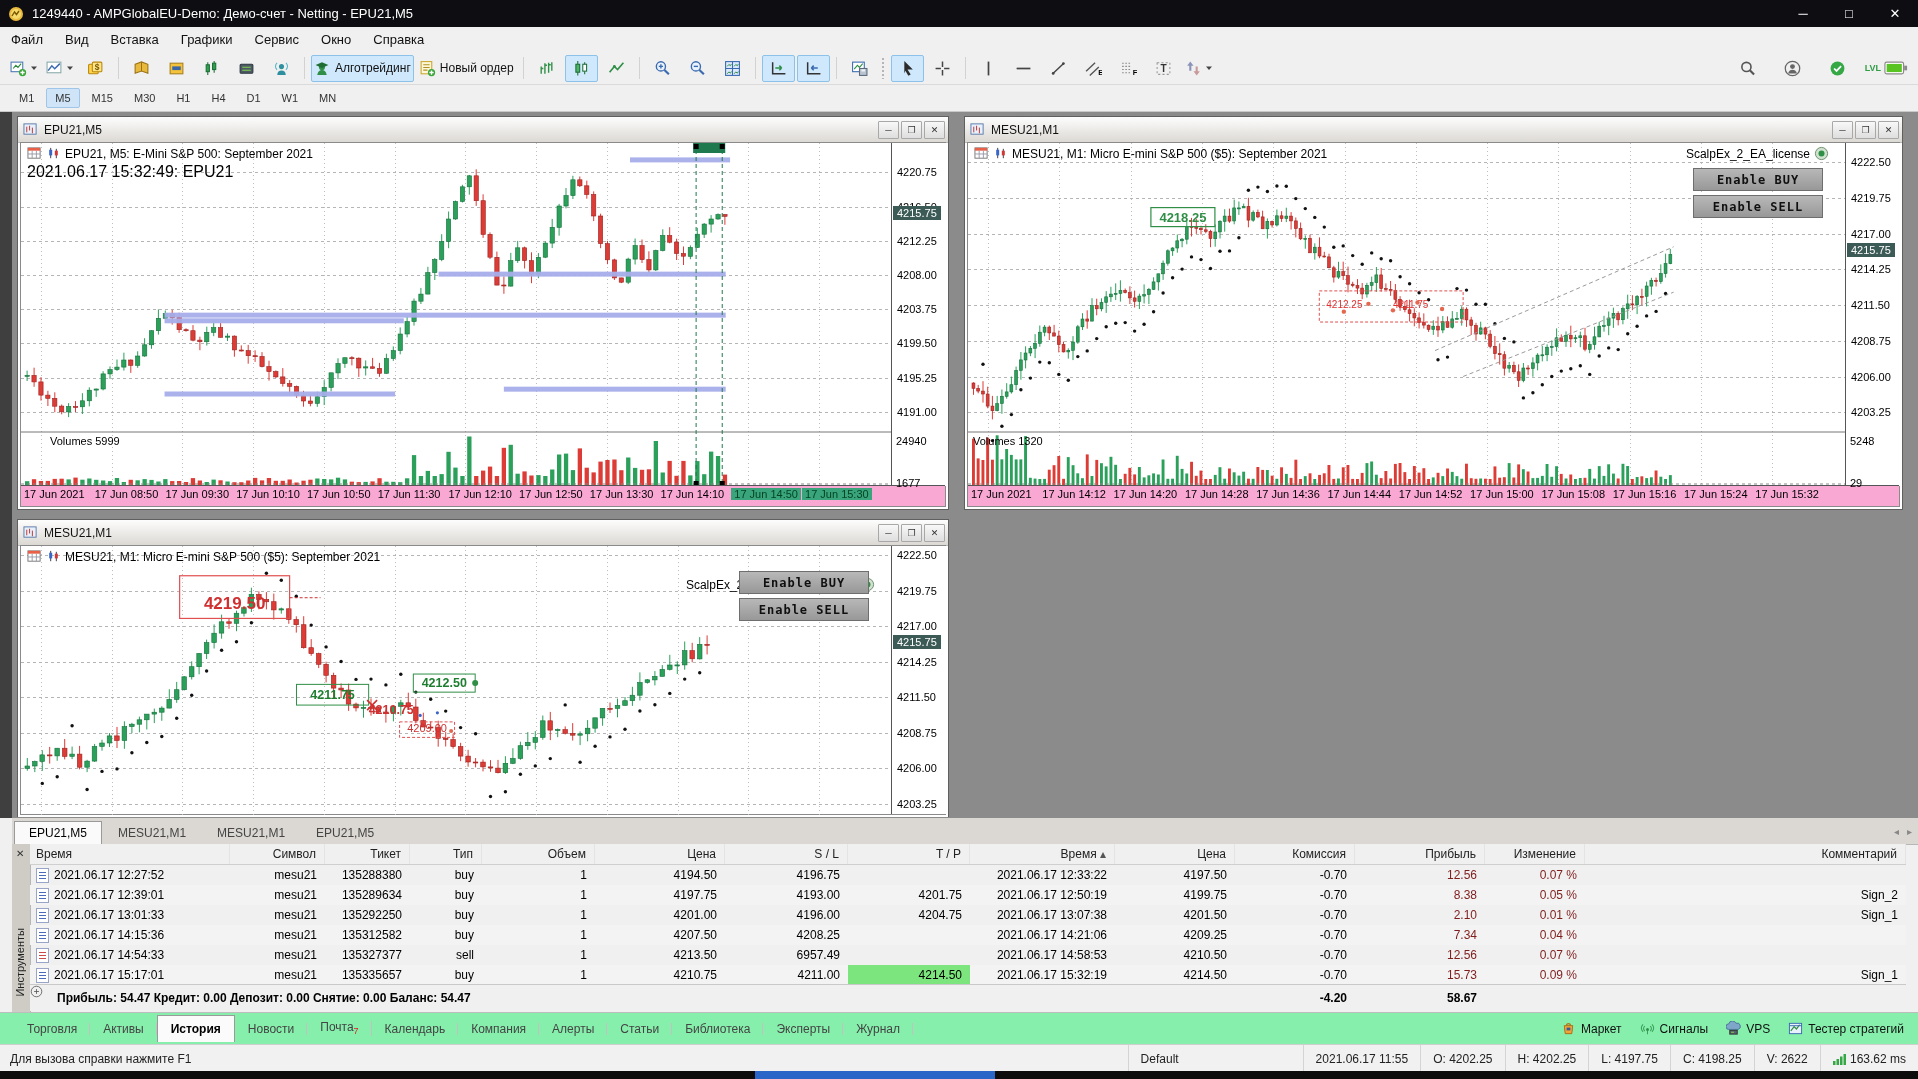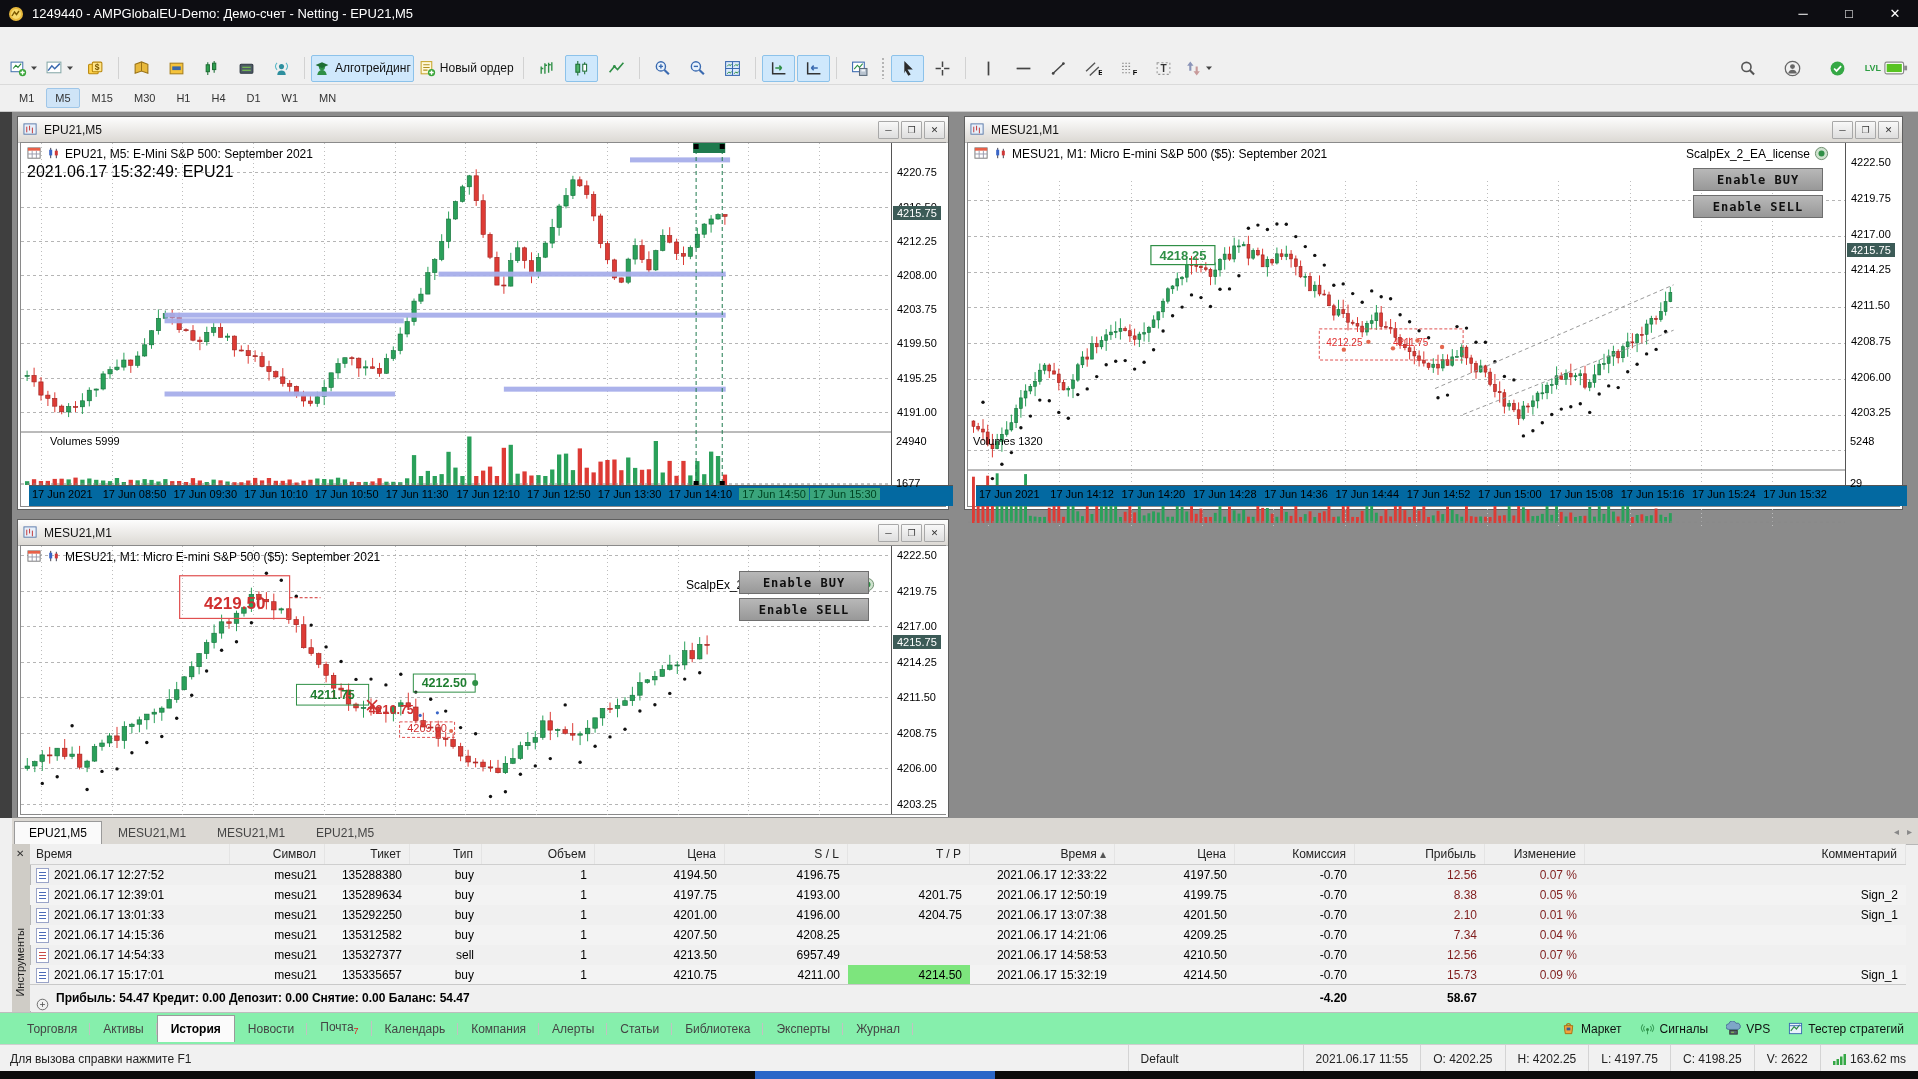--- a/index.html
+++ b/index.html
@@ -42,21 +42,21 @@
   .chart-quote{position:absolute;left:6px;top:20px;font-size:16px;color:#000;z-index:5;}
   .license{position:absolute;top:3px;display:flex;align-items:center;gap:4px;font-size:12px;color:#000;z-index:6;}
   .ea-btn{position:absolute;width:128px;height:21px;background:linear-gradient(#b8b8b8,#989898);border:1px solid #6e6e6e;
           color:#101010;font-family:"DejaVu Sans Mono",monospace;font-size:12px;font-weight:bold;
           display:flex;align-items:center;justify-content:center;z-index:6;letter-spacing:1px;}
   .plot{position:absolute;left:0;top:0;}
   .paxis{position:absolute;top:0;right:0;bottom:0;border-left:1px solid #555;background:#fff;}
   .pax-lbl{position:absolute;left:5px;font-size:11px;color:#000;white-space:nowrap;}
   .ptag{position:absolute;left:1px;font-size:11px;color:#fff;background:#3c5b57;padding:1px 4px;z-index:3;white-space:nowrap;}
   .vol-lbl{position:absolute;font-size:11px;color:#000;z-index:4;}
-  .taxis{position:absolute;left:8px;bottom:0;border-top:1px solid #555;background:#0369a1;overflow:hidden;margin-top:13px;}
+  .taxis{position:absolute;left:0;bottom:0;border-top:1px solid #555;background:#f9a8d4;overflow:hidden;margin-top:13px;}
   .t-lbl{position:absolute;top:2px;font-size:11px;color:#000;white-space:nowrap;}
   .t-lbl.hl{background:#3aa57c;color:#042;padding:0 3px;}
   .toolbox{position:absolute;left:0;top:818px;width:1918px;height:194px;background:#f0f0f0;}
   .chart-tabs{position:absolute;left:12px;top:0;right:0;height:26px;background:#dbd8d3;border-bottom:1px solid #b7b7b7;
               display:flex;align-items:flex-end;padding-left:2px;font-size:12px;}
   .ctab{padding:4px 14px;color:#444;border:1px solid transparent;border-bottom:none;margin-right:1px;}
   .ctab.active{background:#fafafa;border-color:#9a9a9a;color:#000;}
   .ctab-arrows{margin-left:auto;padding-right:6px;color:#888;font-size:10px;display:flex;gap:8px;align-items:center;height:100%;}
   .tool-side{position:absolute;left:12px;top:26px;width:18px;bottom:0;background:#cfccc6;border-right:1px solid #b7b7b7;}
   .tool-side .x{position:absolute;top:4px;left:4px;font-size:10px;color:#333;}
@@ -72,21 +72,21 @@
   .cell.tp-green{background:#7de57d;color:#000;}
   .head .cell{border-right:1px solid #e4e4e4;}
   .doc-ico{width:11px;height:13px;border:1px solid #9aa4c8;background:#fff;position:relative;flex:0 0 auto;}
   .doc-ico i{position:absolute;left:2px;right:2px;height:1px;background:#4a6ab8;}
   .doc-ico.sell i{background:#c84a4a;}
   .doc-ico i:nth-child(1){top:3px}.doc-ico i:nth-child(2){top:6px}.doc-ico i:nth-child(3){top:9px}
   .summary{position:absolute;left:30px;top:166px;width:1876px;height:26px;background:#f0f0f0;border-top:1px solid #c9c9c9;
            font-size:12px;font-weight:bold;color:#000;display:grid;
            grid-template-columns:200px 95px 85px 72px 113px 130px 123px 122px 145px 120px 120px 130px 100px 321px;
            line-height:26px;}
-  .summary .lab{grid-column:1/11;display:flex;align-items:flex-end;gap:7px;padding-left:6px;}
+  .summary .lab{grid-column:1/11;display:flex;align-items:flex-start;gap:14px;}
   .btabs{position:absolute;left:0;top:1012px;width:1918px;height:32px;background:#86efac;border-top:1px solid #bdbdbd;
          display:flex;align-items:center;font-size:12px;color:#444;padding-left:14px;box-sizing:border-box;}
   .btab{padding:6px 13px;position:relative;}
   .btab:not(.active):after{content:"";position:absolute;right:0;top:7px;bottom:7px;width:1px;background:#c2c2c2;}
   .btab.active{background:#fbfbfb;border:1px solid #9a9a9a;border-bottom:none;color:#000;font-weight:bold;}
   .badge7{color:#d22;font-size:9px;vertical-align:sub;}
   .blinks{margin-left:auto;display:flex;align-items:center;gap:18px;padding-right:14px;color:#111;}
   .blink{display:flex;align-items:center;gap:5px;}
   .statusbar{position:absolute;left:0;top:1044px;width:1918px;height:27px;background:#f1f1f1;border-top:1px solid #cfcfcf;
              display:flex;align-items:center;font-size:12px;color:#222;}
@@ -112,20 +112,29 @@
         </svg>
     </span>
     <span>1249440 - AMPGlobalEU-Demo: Демо-счет - Netting - EPU21,M5</span>
     <div class="win-controls">
       <div class="wc-btn">─</div>
       <div class="wc-btn">□</div>
       <div class="wc-btn">✕</div>
     </div>
   </div>
 
+  <div class="menubar" id="menubar">
+      <span class="menu-item">Файл</span>
+      <span class="menu-item">Вид</span>
+      <span class="menu-item">Вставка</span>
+      <span class="menu-item">Графики</span>
+      <span class="menu-item">Сервис</span>
+      <span class="menu-item">Окно</span>
+      <span class="menu-item">Справка</span>
+    </div>
 
   <div class="toolbar" id="toolbar">
       <div class="tbtn">
         <span>
           <svg viewBox="0 0 16 16" width="17" height="17">
             <rect x="1" y="2" width="11" height="9" fill="#fff" stroke="#4a78b0"></rect>
             <path d="M3 8l2.5-3 2 2 3-3.5" stroke="#2a8a3a" fill="none"></path>
             <circle cx="11.8" cy="11.8" r="3.4" fill="#3aa53a"></circle>
             <path d="M11.8 9.8v4M9.8 11.8h4" stroke="#fff" stroke-width="1.3"></path>
           </svg>
@@ -871,21 +880,21 @@
       </div>
       <div class="license" style="right:70px;">
         <span>ScalpEx_2_EA_license</span>
         <svg width="15" height="15" viewBox="0 0 16 16">
             <circle cx="8" cy="8" r="6.5" fill="#cfe3cf" stroke="#6a8a6a"></circle>
             <circle cx="8" cy="8" r="3.2" fill="#2f8f46"></circle>
           </svg>
       </div>
       <div class="ea-btn" style="right:76px;top:25px;">Enable BUY</div>
       <div class="ea-btn" style="right:76px;top:52px;">Enable SELL</div>
-    <div class="plot" style="left: 0px; top: 0px; width: 877px; height: 348px; margin-top: 38px;">
+    <div class="plot" style="left: 0px; top: 0px; width: 877px; height: 348px;">
           <svg width="877" height="348">
             <line x1="20.5" y1="0" x2="20.5" y2="346" stroke="#bdbdbd" stroke-dasharray="1 3"></line>
             <line x1="91.5" y1="0" x2="91.5" y2="346" stroke="#bdbdbd" stroke-dasharray="1 3"></line>
             <line x1="163.5" y1="0" x2="163.5" y2="346" stroke="#bdbdbd" stroke-dasharray="1 3"></line>
             <line x1="234.5" y1="0" x2="234.5" y2="346" stroke="#bdbdbd" stroke-dasharray="1 3"></line>
             <line x1="305.5" y1="0" x2="305.5" y2="346" stroke="#bdbdbd" stroke-dasharray="1 3"></line>
             <line x1="377.5" y1="0" x2="377.5" y2="346" stroke="#bdbdbd" stroke-dasharray="1 3"></line>
             <line x1="448.5" y1="0" x2="448.5" y2="346" stroke="#bdbdbd" stroke-dasharray="1 3"></line>
             <line x1="519.5" y1="0" x2="519.5" y2="346" stroke="#bdbdbd" stroke-dasharray="1 3"></line>
             <line x1="590.5" y1="0" x2="590.5" y2="346" stroke="#bdbdbd" stroke-dasharray="1 3"></line>

